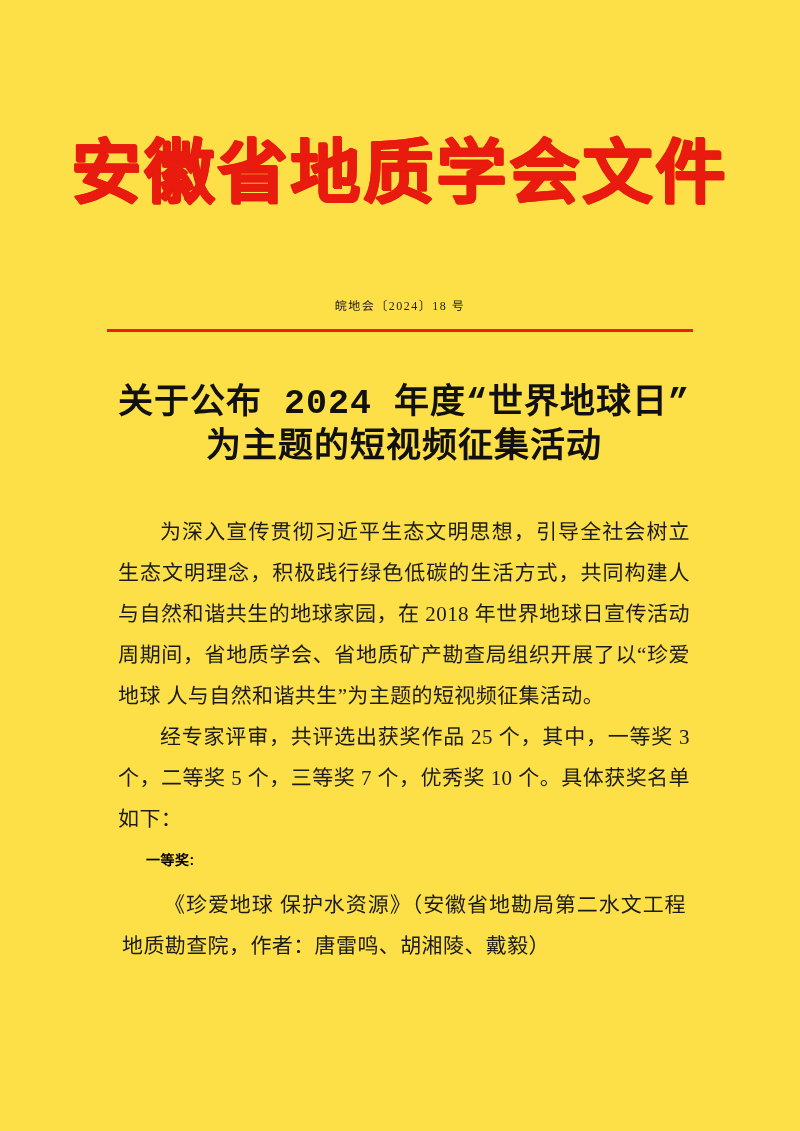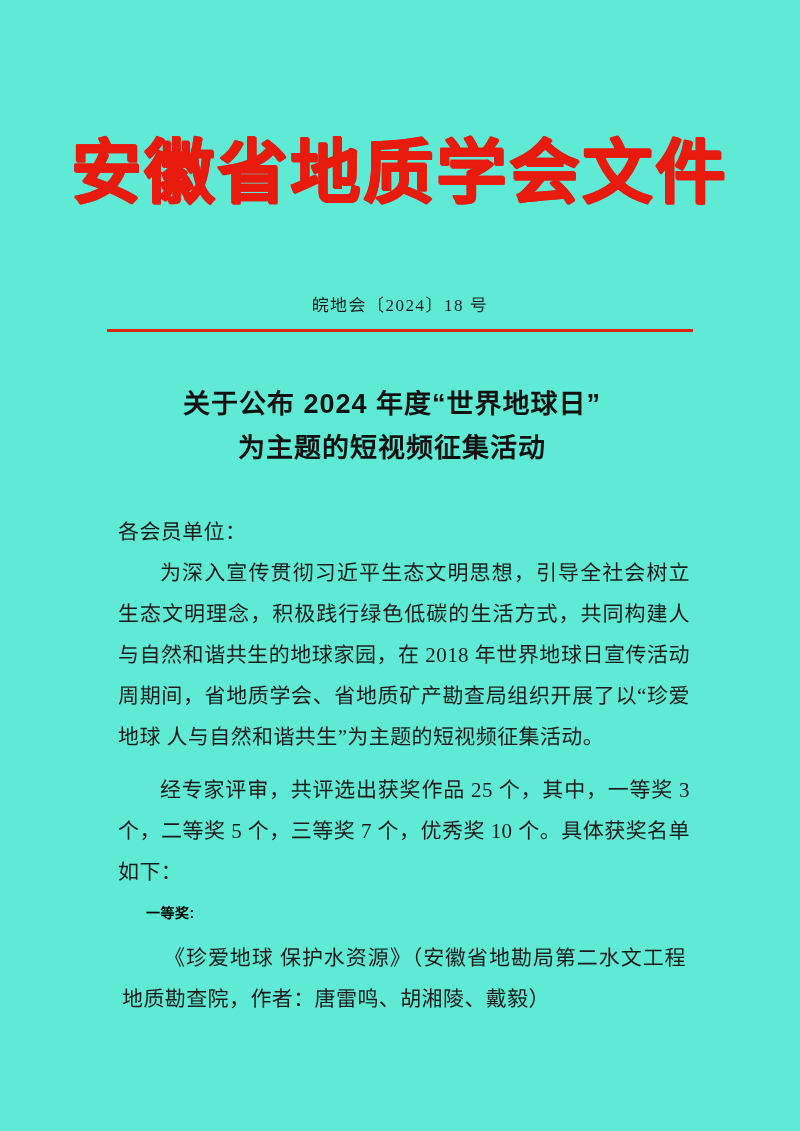--- a/index.html
+++ b/index.html
@@ -10,21 +10,21 @@
   }
   body {
     font-family: "Liberation Serif", "DejaVu Serif", serif;
     -webkit-font-smoothing: antialiased;
   }
   .page {
     position: relative;
     width: 800px;
     height: 1131px;
     margin: 0 auto;
-    background: #5eead4;
+    background: #fde047;
     overflow: hidden;
     box-sizing: border-box;
   }
 
   
   .masthead {
     position: absolute;
     left: 0;
     top: 126px;
     width: 800px;
@@ -42,47 +42,47 @@
        1px 1px 0 #E81B0E, -1px -1px 0 #E81B0E;
   }
 
   
   .doc-number {
     position: absolute;
     left: 0;
     top: 292px;
     width: 800px;
     text-align: center;
-    font-size: 17px;
+    font-size: 12px;
     line-height: 28px;
     color: #1d1d1f;
     letter-spacing: 1.5px;
     white-space: nowrap;
   }
 
   
   .red-rule {
     position: absolute;
     left: 107px;
     top: 329px;
     width: 586px;
     height: 3px;
     background: #E2231A;
   }
 
   
   .doc-title {
     position: absolute;
-    left: 92px;
+    left: 104px;
     top: 382px;
     width: 600px;
     text-align: center;
-    font-family: Liberation Sans, sans-serif;
+    font-family: Liberation Mono, monospace;
     font-weight: 700;
-    font-size: 27px;
+    font-size: 35px;
     line-height: 44px;
     color: #111111;
     letter-spacing: 1px;
   }
   .doc-title .tline { display: block; white-space: nowrap; }
 
   
   .body-block {
     position: absolute;
     left: 118px;
@@ -94,21 +94,21 @@
     font-size: 21px;
     line-height: 41px;
     color: #1b1b1b;
     margin: 0;
     text-align: justify;
     text-justify: inter-ideograph;
     letter-spacing: 0.4px;
   }
   .para.salutation { text-indent: 0; }
   .para.indent { text-indent: 2em; }
-  .para.gap { margin-top: 12px; }
+  .para.gap { margin-top: 0px; }
 
   .subhead {
     font-family: "Liberation Sans", "DejaVu Sans", sans-serif;
     font-weight: 700;
     font-size: 14px;
     line-height: 41px;
     color: #000000;
     margin: 0;
     text-indent: 2em;
     letter-spacing: 0.5px;
@@ -137,21 +137,20 @@
 
   <div class="red-rule"></div>
 
   <div class="doc-title">
     <span class="tline">关于公布 2024 年度“世界地球日”</span>
     <span class="tline">为主题的短视频征集活动</span>
   </div>
 
   <div class="body-block">
 
-    <p class="para salutation">各会员单位：</p>
 
     <p class="para indent">为深入宣传贯彻习近平生态文明思想，引导全社会树立生态文明理念，积极践行绿色低碳的生活方式，共同构建人与自然和谐共生的地球家园，在 2018 年世界地球日宣传活动周期间，省地质学会、省地质矿产勘查局组织开展了以“珍爱地球 人与自然和谐共生”为主题的短视频征集活动。</p>
 
     <p class="para indent gap">经专家评审，共评选出获奖作品 25 个，其中，一等奖 3 个，二等奖 5 个，三等奖 7 个，优秀奖 10 个。具体获奖名单如下：</p>
 
     <p class="subhead">一等奖:</p>
 
     <p class="entry">《珍爱地球 保护水资源》（安徽省地勘局第二水文工程地质勘查院，作者：唐雷鸣、胡湘陵、戴毅）</p>
 
   </div>

